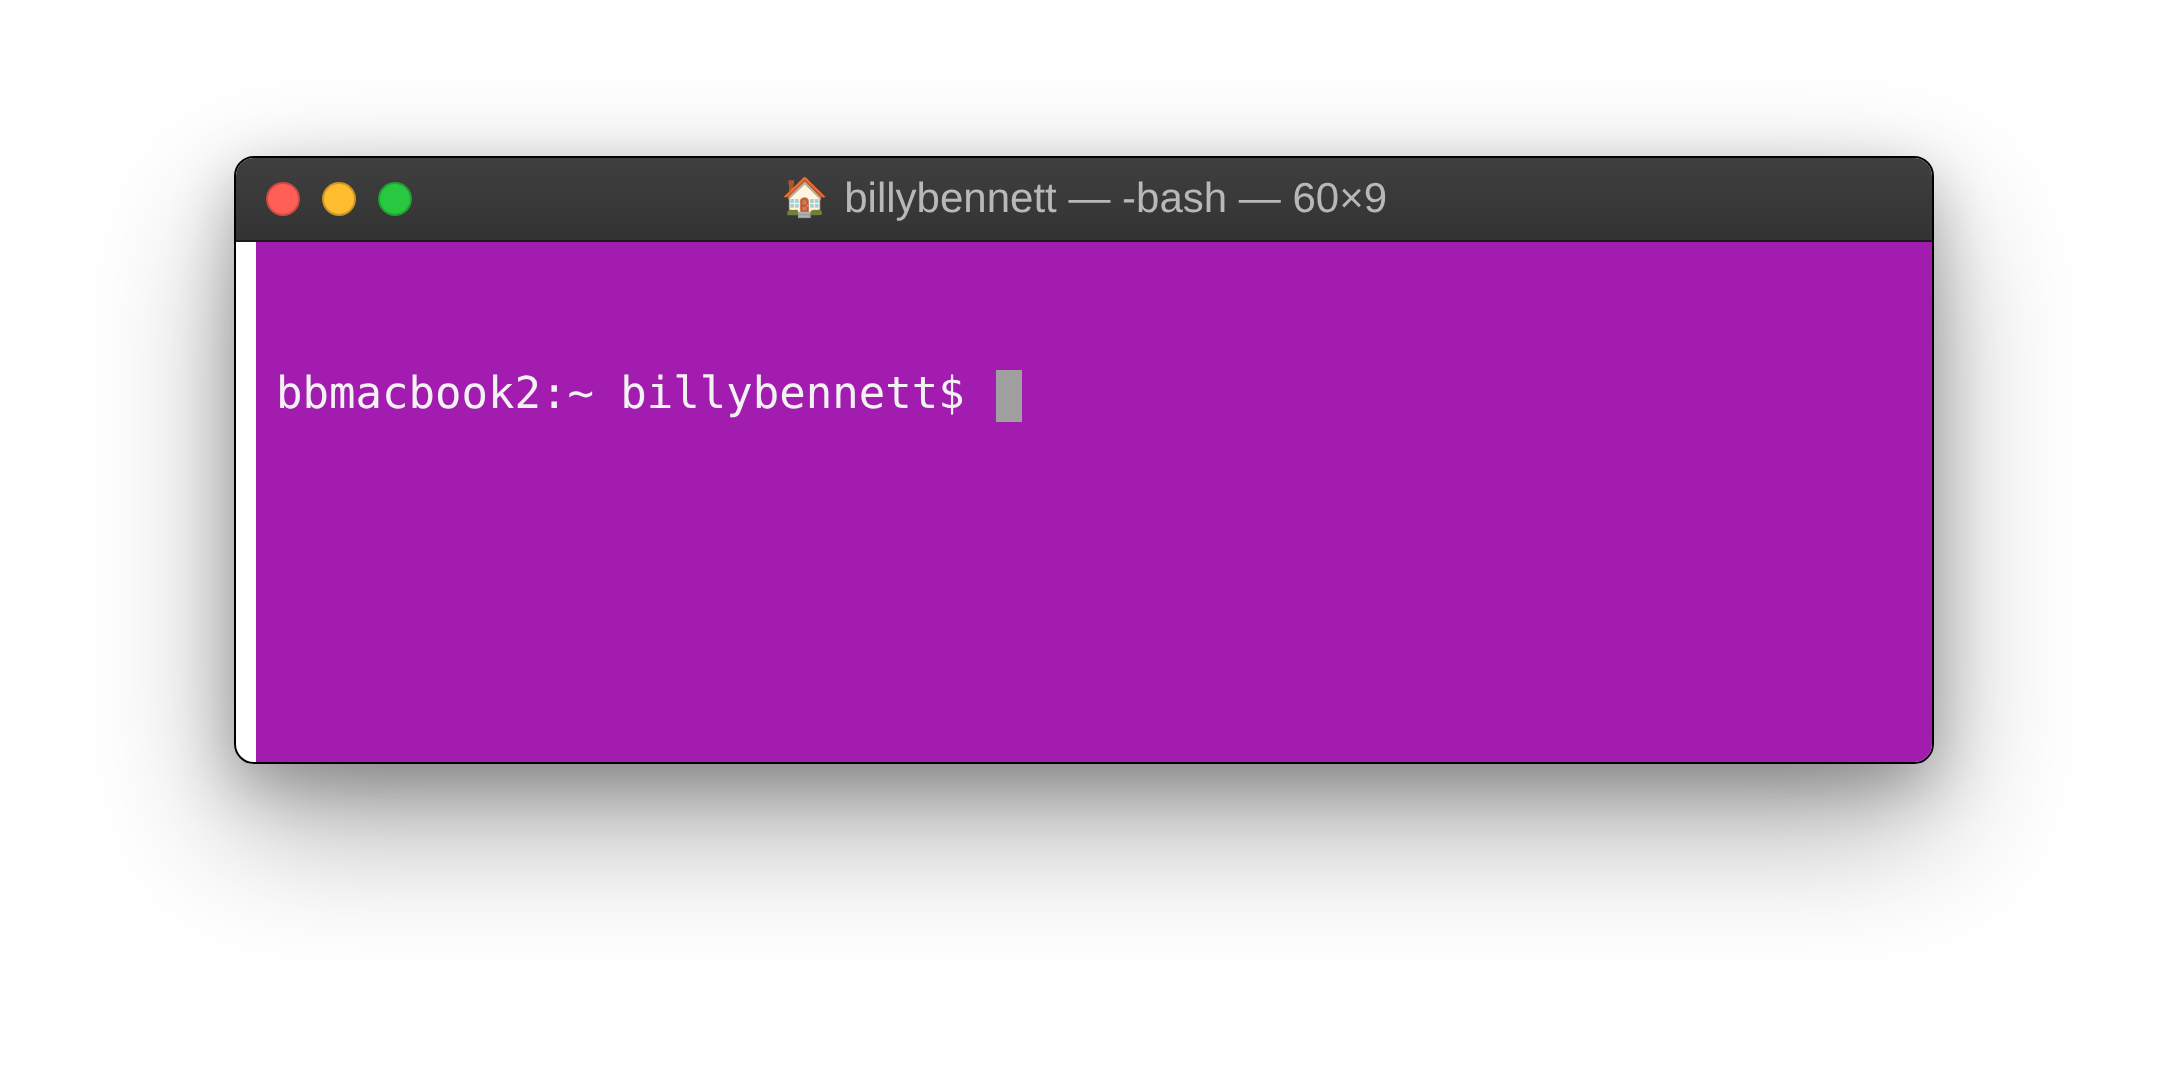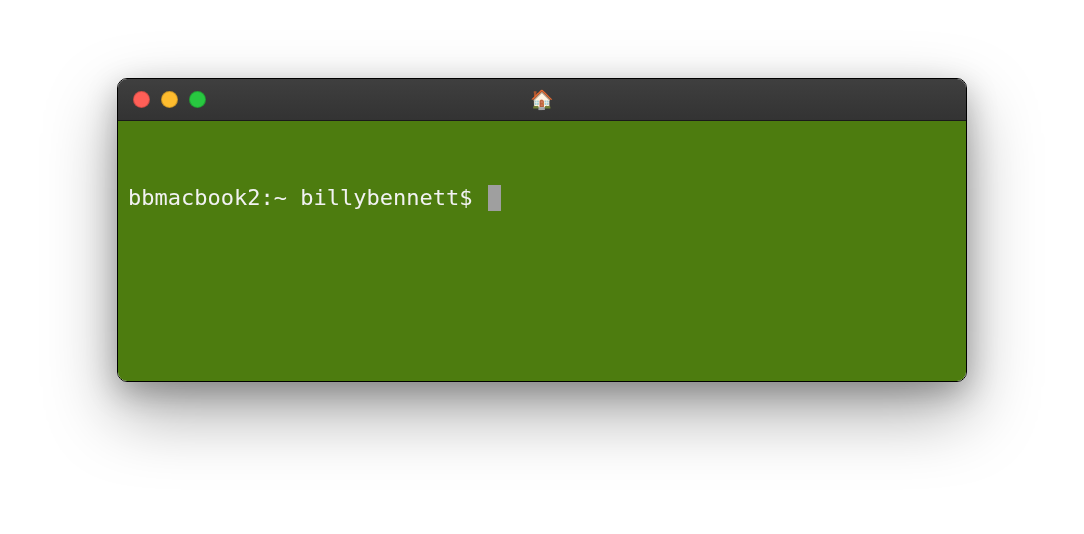--- a/index.html
+++ b/index.html
@@ -64,28 +64,29 @@
       gap: 8px;
       color: #b8b8b8;
       font-size: 21px;
       font-weight: 400;
     }
     .home-icon {
       font-size: 19px;
       line-height: 1;
     }
     .terminal-body {
-      background: #4d7c0f;
+      background: #a21caf;
       height: 260px;
       padding: 6px 10px;
       font-family: "SF Mono", "Menlo", "Monaco", "Consolas", monospace;
       font-size: 22px;
       color: #f2f2f2;
       line-height: 1.3;
       white-space: pre;
+      margin-left: 10px;
     }
     .prompt-line {
       display: flex;
       align-items: center;
     }
     .cursor {
       display: inline-block;
       width: 13px;
       height: 26px;
       background: #9f9f9f;
@@ -98,18 +99,19 @@
 
 <div class="window">
   <div class="titlebar">
     <div class="traffic-lights">
       <div class="traffic-light close"></div>
       <div class="traffic-light minimize"></div>
       <div class="traffic-light zoom"></div>
     </div>
     <div class="title-center">
       <span class="home-icon">🏠</span>
+      <span>billybennett — -bash — 60×9</span>
     </div>
   </div>
   <div class="terminal-body">
     <div class="prompt-line"><span>bbmacbook2:~ billybennett$ </span><span class="cursor"></span></div>
   </div>
 </div>
 
 </body></html>

